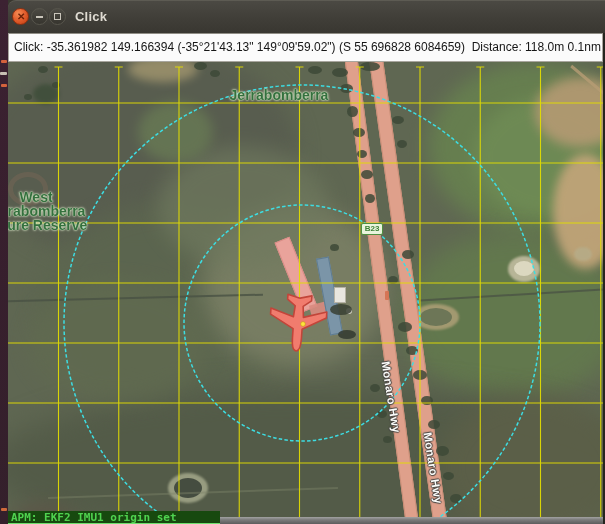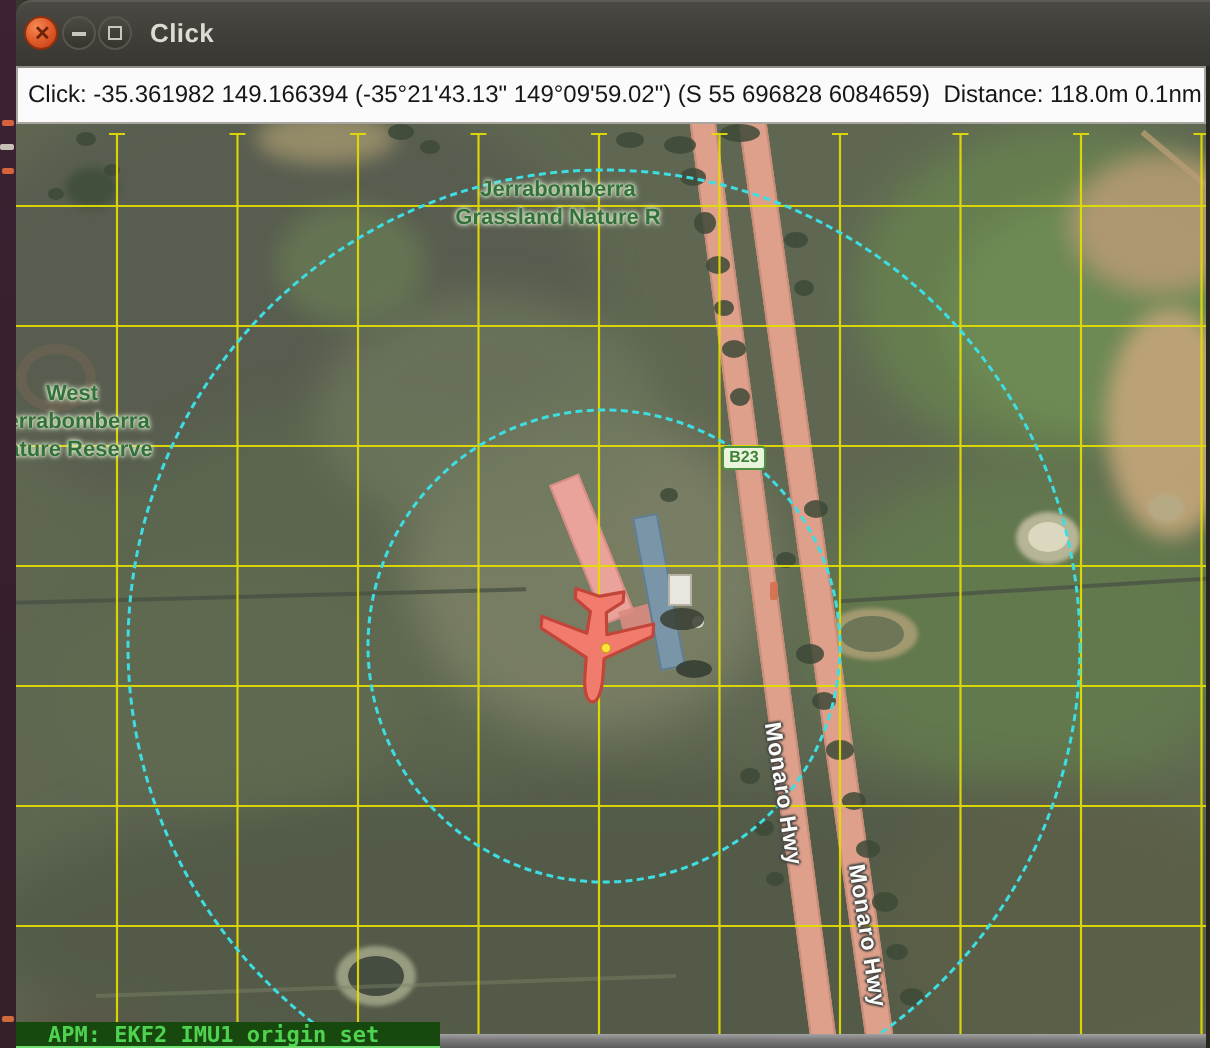--- a/index.html
+++ b/index.html
@@ -32,33 +32,33 @@
     color:#161616; white-space:pre; }
 
   
   .map { position:absolute; left:0; top:62px; width:595px; height:455px; background:#5f6752; overflow:hidden; cursor:crosshair; }
   .p { position:absolute; border-radius:50%; }
   .rd { position:absolute; background:#dfa08b; border-left:1px solid #c98e78; border-right:1px solid #c98e78; }
   .t { position:absolute; background:#3d4937; border-radius:50%; opacity:.85; }
   .trk { position:absolute; height:2px; }
   .map-svg { position:absolute; left:0; top:0; }
 
-  .maplabel { position:absolute; text-align:center; font-weight:600; font-size:11px; line-height:14px; color:#34703e;
+  .maplabel { position:absolute; text-align:center; font-weight:600; font-size:14px; line-height:14px; color:#34703e;
     text-shadow:0 0 3px #d8e8c6,0 0 2px #d8e8c6,0 0 1px #e4efd8; white-space:nowrap; }
   .hwy { position:absolute; width:80px; text-align:center; font-size:11.5px; font-weight:bold; color:#fcfcfa; letter-spacing:.4px;
     text-shadow:-1px 0 1px #474744,1px 0 1px #474744,0 -1px 1px #474744,0 1px 1px #474744; transform:rotate(81deg); }
   .badge { position:absolute; left:353px; top:161px; width:22px; height:12px; background:#e9f4dc; border:1px solid #4f9040;
     border-radius:2px; font-size:8px; font-weight:bold; color:#3f8137; text-align:center; line-height:10px; }
 
   
   .console-strip { position:absolute; left:0; top:517px; width:595px; height:7px;
     background:linear-gradient(180deg,#a2a2a2 0%,#7b7b7b 40%,#5c5c5c 100%); }
   .console-text { position:absolute; left:0; top:511px; width:212px; height:13px; background:#17490f;
     font-family:"DejaVu Sans Mono",monospace; font-size:11px; font-weight:bold; color:#4fd24f;
-    line-height:13px; padding-left:16px; overflow:hidden; white-space:nowrap; border-bottom:1px solid #6fe06f; }
+    line-height:13px; padding-left:3px; overflow:hidden; white-space:nowrap; border-bottom:1px solid #6fe06f; }
 
   .right-edge { position:absolute; left:595px; top:33px; width:2px; height:491px; background:#26251f; }
 </style>
 </head>
 <body>
 
 <div id="screen">
 
   <div class="left-strip">
     <div class="frag" style="left:1px;top:60px;width:6px;height:3px;background:#d4623c;"></div>
@@ -188,21 +188,20 @@
           <circle cx="294" cy="261" r="238"></circle>
         </g>
         <g transform="translate(290,261) rotate(184)">
           <path d="M0,-28 C3,-28 4.5,-22 4.5,-15 L4.5,-6 L28,7 L28,13 L5,6 L4,17 L12,23 L12,28 L0.5,25 L-0.5,25 L-12,28 L-12,23 L-4,17 L-5,6 L-28,13 L-28,7 L-4.5,-6 L-4.5,-15 C-4.5,-22 -3,-28 0,-28 Z" fill="#f17c6e" stroke="#c2453a" stroke-width="1.6" stroke-linejoin="round"></path>
         </g>
         <circle cx="295" cy="262" r="2.3" fill="#ffe23e" stroke="#b8a400" stroke-width="0.5"></circle>
       </svg>
 
       <div class="maplabel" style="left:196px;top:26px;width:150px;">
         <div>Jerrabomberra</div>
-        <div>Grassland Nature R</div>
       </div>
       <div class="maplabel" style="left:-24px;top:128px;width:104px;">
         <div>West</div>
         <div>Jerrabomberra</div>
         <div>Nature Reserve</div>
       </div>
       <div class="badge">B23</div>
       <div class="hwy" style="left:343px;top:329px;">Monaro Hwy</div>
       <div class="hwy" style="left:385px;top:400px;">Monaro Hwy</div>
     </div>

